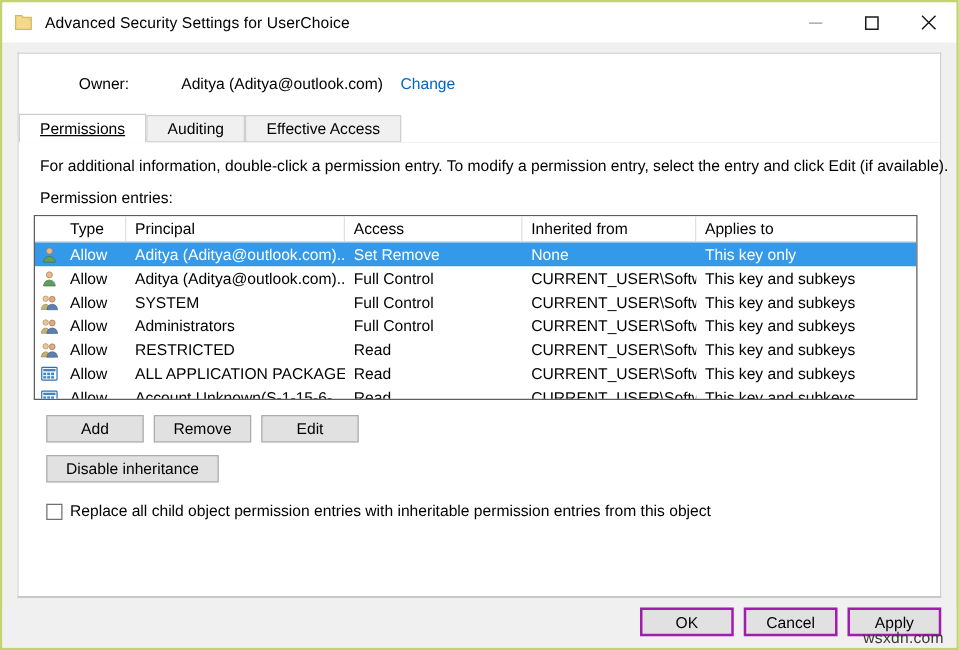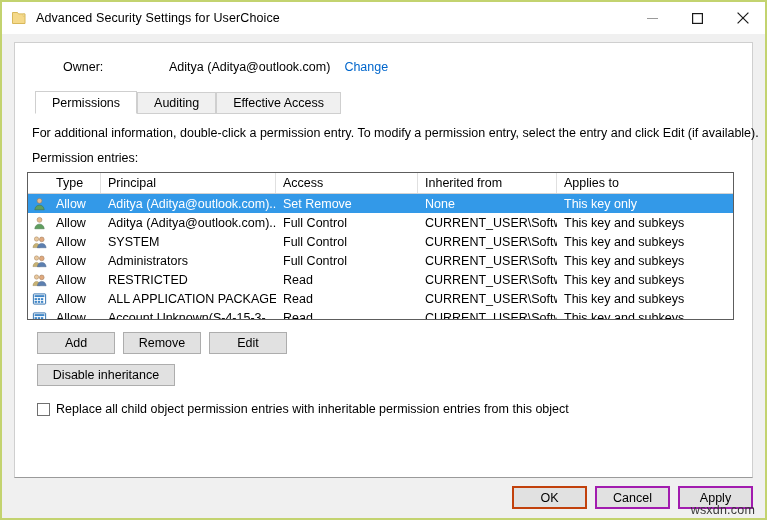--- a/index.html
+++ b/index.html
@@ -100,21 +100,20 @@
     align-items: center;
     padding-left: 20px;
   }
   #owner-label {
     margin-left: 17px;
     width: 82px;
     font-size: 12.5px;
   }
   #owner-value {
     font-size: 12.5px;
-    margin-left: 24px;
   }
   #owner-change {
     margin-left: 14px;
     color: #0066cc;
     font-size: 12.5px;
     text-decoration: none;
     cursor: pointer;
   }
 
   
@@ -139,21 +138,21 @@
     background: #f0f0f0;
     border-left: 1px solid #cfcfcf;
     border-top: 1px solid #cfcfcf;
     border-right: 1px solid #cfcfcf;
     border-bottom: 1px solid #cfcfcf;
     cursor: default;
     color: #000;
     white-space: nowrap;
     position: relative;
   }
-  .tab:first-child { margin-left: 20px; }
+  .tab:first-child { margin-left: 0; text-decoration: underline; }
   .tab.active {
     background: #ffffff;
     border-bottom: 1px solid #ffffff;
     height: 23px;
     z-index: 2;
   }
 
   
   #tabbody {
     position: absolute;
@@ -304,21 +303,21 @@
     height: 23px;
     box-sizing: border-box;
     background: #e1e1e1;
     border: 2px solid #a21caf;
     font-family: "Liberation Sans", sans-serif;
     font-size: 12.5px;
     color: #000000;
     cursor: default;
   }
   .fbtn.default {
-    border: 2px solid #c2410c;
+    border: 2px solid #a21caf;
     background: #e1e1e1;
   }
 
   
   #watermark {
     position: absolute;
     right: 10px;
     bottom: 1px;
     font-size: 12.5px;
     color: #3a3a3a;
@@ -495,21 +494,21 @@
                     <rect x="2.4" y="3.6" width="11.2" height="2.2" fill="#3f86c8"></rect>
                     <rect x="2.4" y="7.0" width="2.7" height="2.3" fill="#3f86c8"></rect>
                     <rect x="6.0" y="7.0" width="2.7" height="2.3" fill="#3f86c8"></rect>
                     <rect x="9.6" y="7.0" width="2.7" height="2.3" fill="#3f86c8"></rect>
                     <rect x="2.4" y="10.2" width="2.7" height="2.2" fill="#3f86c8"></rect>
                     <rect x="6.0" y="10.2" width="2.7" height="2.2" fill="#3f86c8"></rect>
                     <rect x="9.6" y="10.2" width="2.7" height="2.2" fill="#3f86c8"></rect>
                   </svg>
                 </div>
                 <div class="cell c-type">Allow</div>
-                <div class="cell c-princ">Account Unknown(S-4-15-3-...</div>
+                <div class="cell c-princ">Account Unknown(S-1-15-6-...</div>
                 <div class="cell c-access">Read</div>
                 <div class="cell c-inh">CURRENT_USER\Softw...</div>
                 <div class="cell c-appl">This key and subkeys</div>
               </div>
             </div>
         </div>
 
         <button class="btn" id="btn-add">Add</button>
         <button class="btn" id="btn-remove">Remove</button>
         <button class="btn" id="btn-edit">Edit</button>

